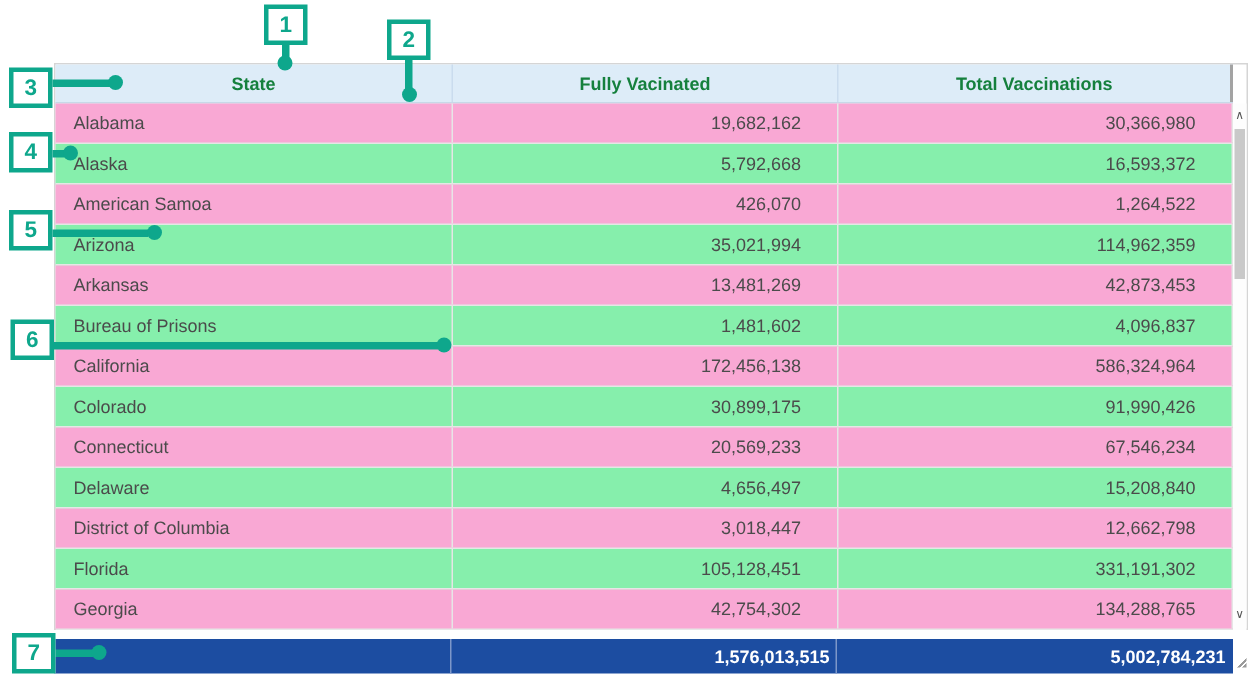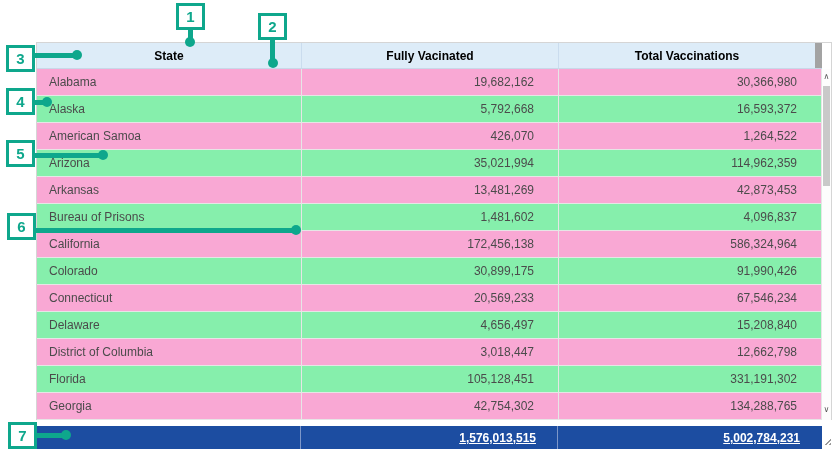--- a/index.html
+++ b/index.html
@@ -17,24 +17,24 @@
   .table-outer{
     position:absolute;left:36px;top:42px;width:796px;height:378px;
     border:1px solid #d5d5d5;background:#fff;
   }
   .header-row{
     display:flex;height:26px;width:785px;background:var(--header-bg);
     border-bottom:1px solid #c8d8e8;
   }
   .header-cell{
     display:flex;align-items:center;justify-content:center;
-    font-size:12px;font-weight:bold;color:#000000;
+    font-size:12px;font-weight:bold;color:#15803d;
     border-right:1px solid #cadcee;height:100%;
   }
-  .header-cell:last-child{border-right:7px solid #a3a3a3;}
+  .header-cell:last-child{border-right:2px solid #a3a3a3;}
   .c1{width:265px;} .c2{width:257px;} .c3{width:263px;}
   .tbody{position:absolute;left:0;top:26px;width:785px;}
   .trow{display:flex;height:27px;background:#f9a8d4;border-bottom:1px solid #e6e6e6;}
   .trow.alt{background:#86efac;}
   .cell{
     display:flex;align-items:center;font-size:12px;color:#4b4b4b;height:100%;
     border-right:1px solid #e6e6e6;overflow:hidden;white-space:nowrap;
   }
   .cell.c1{padding-left:12px;justify-content:flex-start;}
   .cell.c2,.cell.c3{padding-right:24px;justify-content:flex-end;}
@@ -51,21 +51,21 @@
   
   .totals-row{
     position:absolute;left:36px;top:426px;width:786px;height:23px;
     background:var(--totals-bg);display:flex;
   }
   .totals-cell{
     display:flex;align-items:center;height:100%;font-size:12px;font-weight:bold;
     color:#ffffff;border-right:1px solid #7d97c9;
   }
   .totals-cell:last-child{border-right:none;}
-  .totals-cell.c2,.totals-cell.c3{justify-content:flex-end;padding-right:21px;text-decoration:underline;}
+  .totals-cell.c2,.totals-cell.c3{justify-content:flex-end;padding-right:4px;}
   
   .resize-grip{
     position:absolute;left:824px;top:438px;width:7px;height:7px;
     background:linear-gradient(135deg,transparent 55%,#9a9a9a 55%,#9a9a9a 70%,transparent 70%,transparent 80%,#9a9a9a 80%);
   }
   
   .callout-box{
     position:absolute;width:29px;height:27px;border:3px solid var(--accent);
     background:#fff;color:var(--accent);font-weight:bold;font-size:15px;
     display:flex;align-items:center;justify-content:center;z-index:10;

